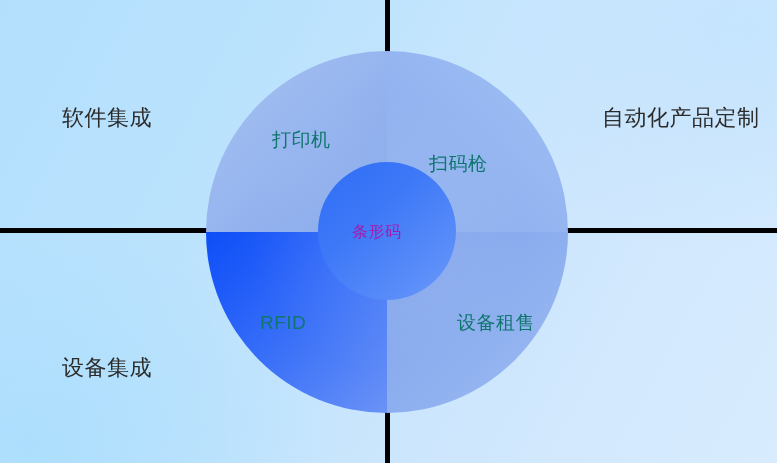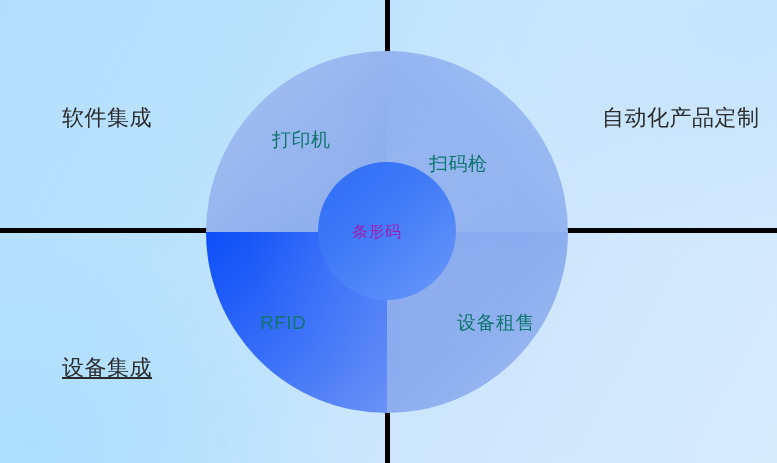--- a/index.html
+++ b/index.html
@@ -127,21 +127,21 @@
   
   .pos-printer   { left: 272px; top: 130px; }
   .pos-scanner   { left: 429px; top: 130px; margin-top: 24px; }
   .pos-rfid      { left: 260px; top: 313px; text-align: center; }
   .pos-rental    { left: 430px; top: 313px; margin-left: 27px; }
   .pos-core      { left: 352px; top: 224px; }
 
   
   .pos-software  { left: 62px;  top: 107px; }
   .pos-autoprod  { left: 602px; top: 107px; }
-  .pos-devint    { left: 62px;  top: 357px; text-decoration: underline; }
+  .pos-devint    { left: 62px;  top: 357px; }
   .pos-labels    { left: 594px; top: 357px; }
 </style>
 </head>
 <body>
 
 <div id="stage">
 
   <div class="bg-base"></div>
   <div class="bg-tint-a"></div>
   <div class="bg-tint-b"></div>

